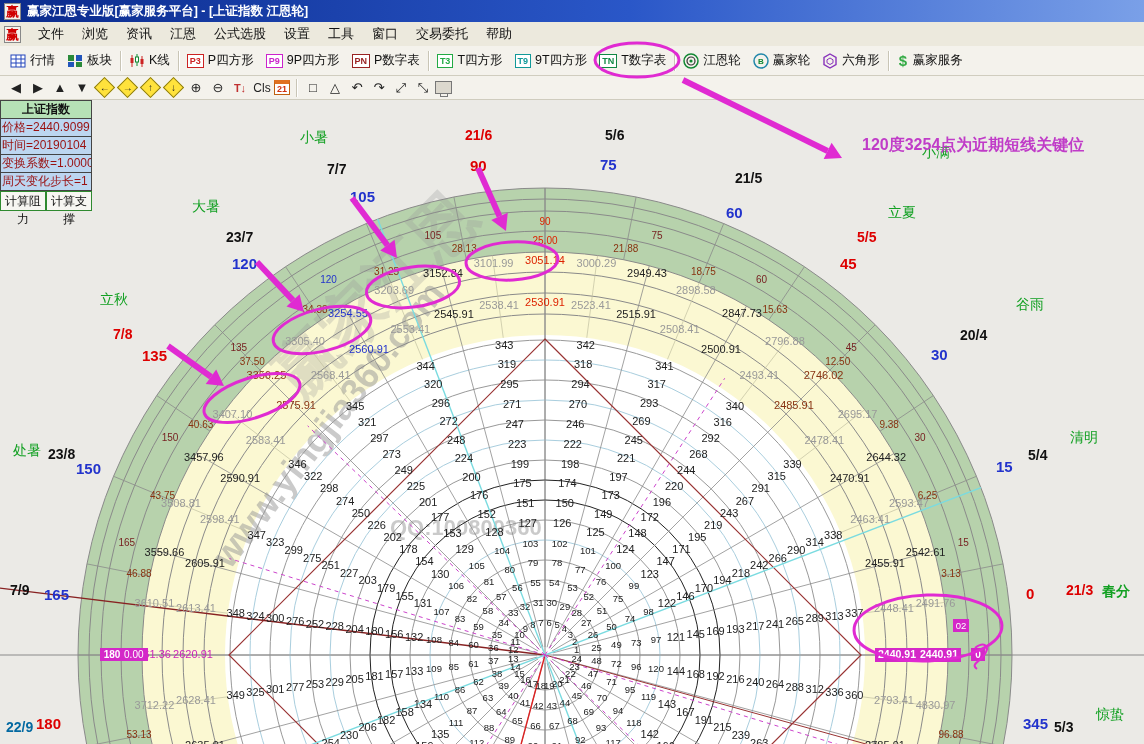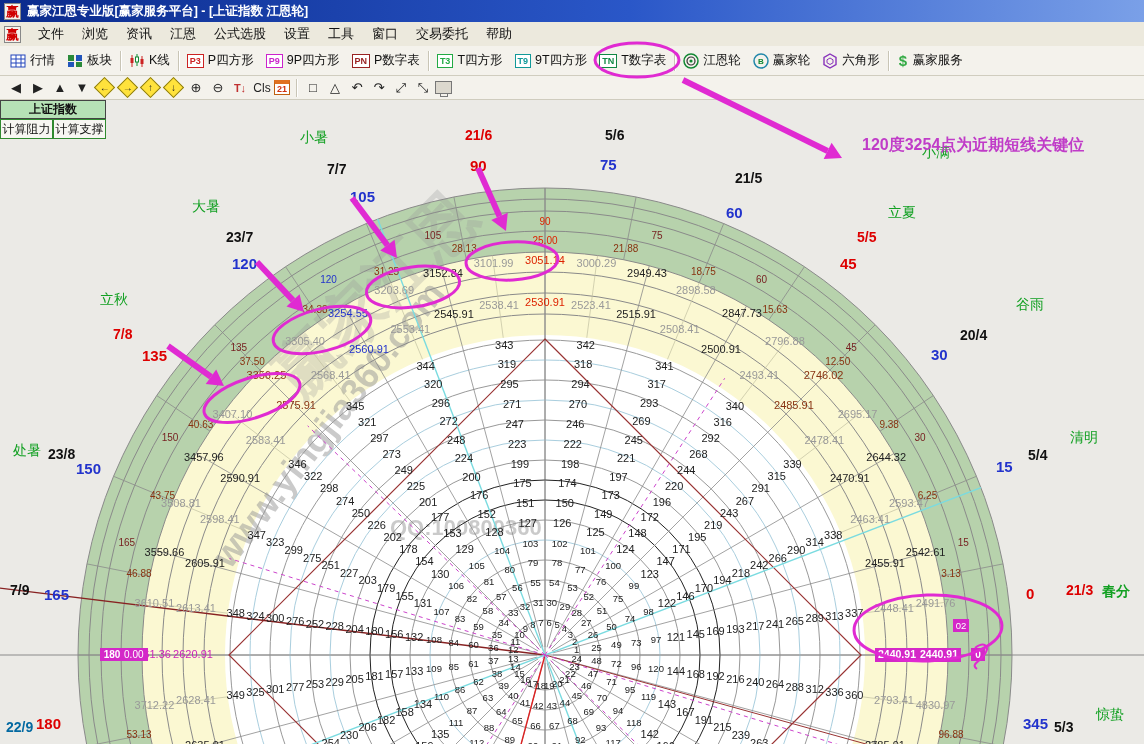--- a/index.html
+++ b/index.html
@@ -28,21 +28,21 @@
   .tb2-btn.text{font-size:12px;}
   .tb2-diamond{width:13px;height:13px;background:#ffe23c;border:1px solid #8a7a10;transform:rotate(45deg);
     display:flex;align-items:center;justify-content:center;margin:0 3px;}
   .tb2-diamond .g{transform:rotate(-45deg);font-size:10px;font-weight:bold;color:#222;}
   .tb2-cal{width:16px;height:15px;border:1px solid #c06010;background:#fff;color:#d03010;
     font-size:9px;font-weight:bold;display:flex;align-items:center;justify-content:center;border-top:4px solid #e07020;box-sizing:border-box;}
   .icon-screen{width:15px;height:11px;border:1px solid #777;background:#dcd8ce;position:relative;}
   .icon-screen:after{content:"";position:absolute;left:4px;bottom:-4px;width:6px;height:3px;border:1px solid #777;border-top:none;}
   .tb2-sep{width:1px;height:18px;background:#c9c5b6;margin:0 4px;box-shadow:1px 0 0 #fff;}
   
-  #panel{position:absolute;left:0;top:100px;width:106px;z-index:20;font-size:12px;}
+  #panel{position:absolute;left:0;top:100px;width:92px;z-index:20;font-size:12px;}
   #panel .hdr{background:#b6e2b6;border:1px solid #444;text-align:center;color:#111;height:17px;line-height:17px;font-weight:bold;}
   #panel .row{background:#bcd6f0;border:1px solid #444;border-top:none;color:#991111;
     height:17px;line-height:17px;padding-left:1px;white-space:nowrap;overflow:hidden;}
   #panel .btns{display:flex;}
   #panel .pbtn{flex:1;background:#f7f6f2;border:1px solid #2f8a2f;color:#111;height:18px;line-height:18px;text-align:center;cursor:default;}
   
   #chart{position:absolute;left:0;top:100px;width:1144px;height:644px;background:#ebeae6;overflow:hidden;}
   #wheel{position:absolute;left:0;top:0;}
   .olabel{position:absolute;white-space:nowrap;z-index:12;text-align:right;}
   .olabel.deg{font-size:15px;font-weight:bold;}
@@ -191,20 +191,26 @@
     <span class="tb2-btn shape">△</span>
     <span class="tb2-btn plain">↶</span>
     <span class="tb2-btn plain">↷</span>
     <span class="tb2-btn plain">⤢</span>
     <span class="tb2-btn plain">⤡</span>
     <span class="icon-screen"></span>
   </div>
 
 <div id="panel">
   <div class="hdr">上证指数</div>
+  <div id="panel-rows">
+      <div class="row">价格=2440.9099</div>
+      <div class="row">时间=20190104</div>
+      <div class="row">变换系数=1.00000</div>
+      <div class="row">周天变化步长=1</div>
+    </div>
   <div class="btns" id="panel-btns">
       <div class="pbtn">计算阻力</div>
       <div class="pbtn">计算支撑</div>
     </div>
 </div>
 
 <div id="chart">
   <svg id="wheel" width="1144" height="644">
       <rect x="0" y="0" width="1144" height="644" fill="#ebeae6"></rect>
       <circle cx="545" cy="555" r="467" fill="#b7d2ac"></circle>

